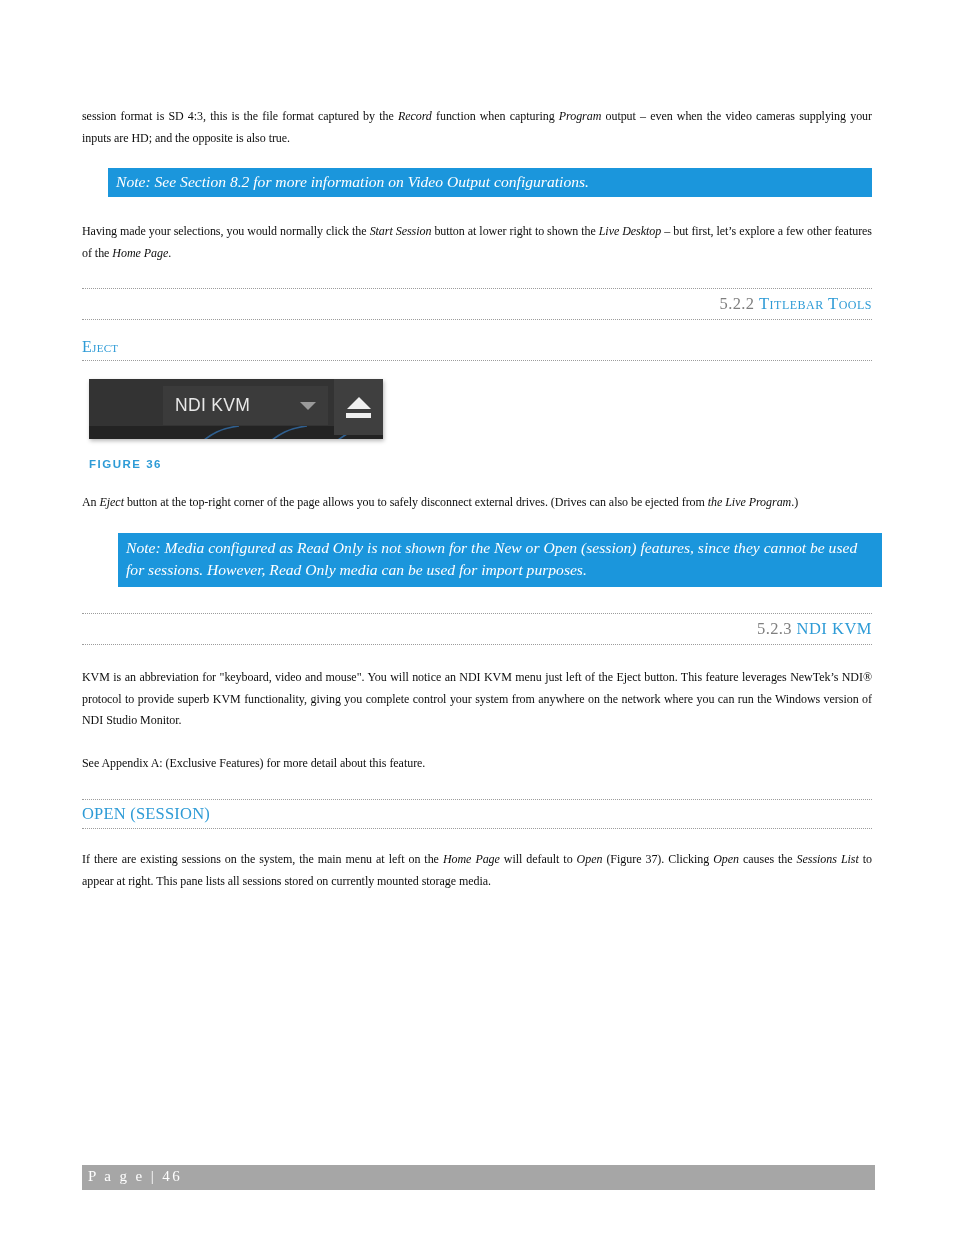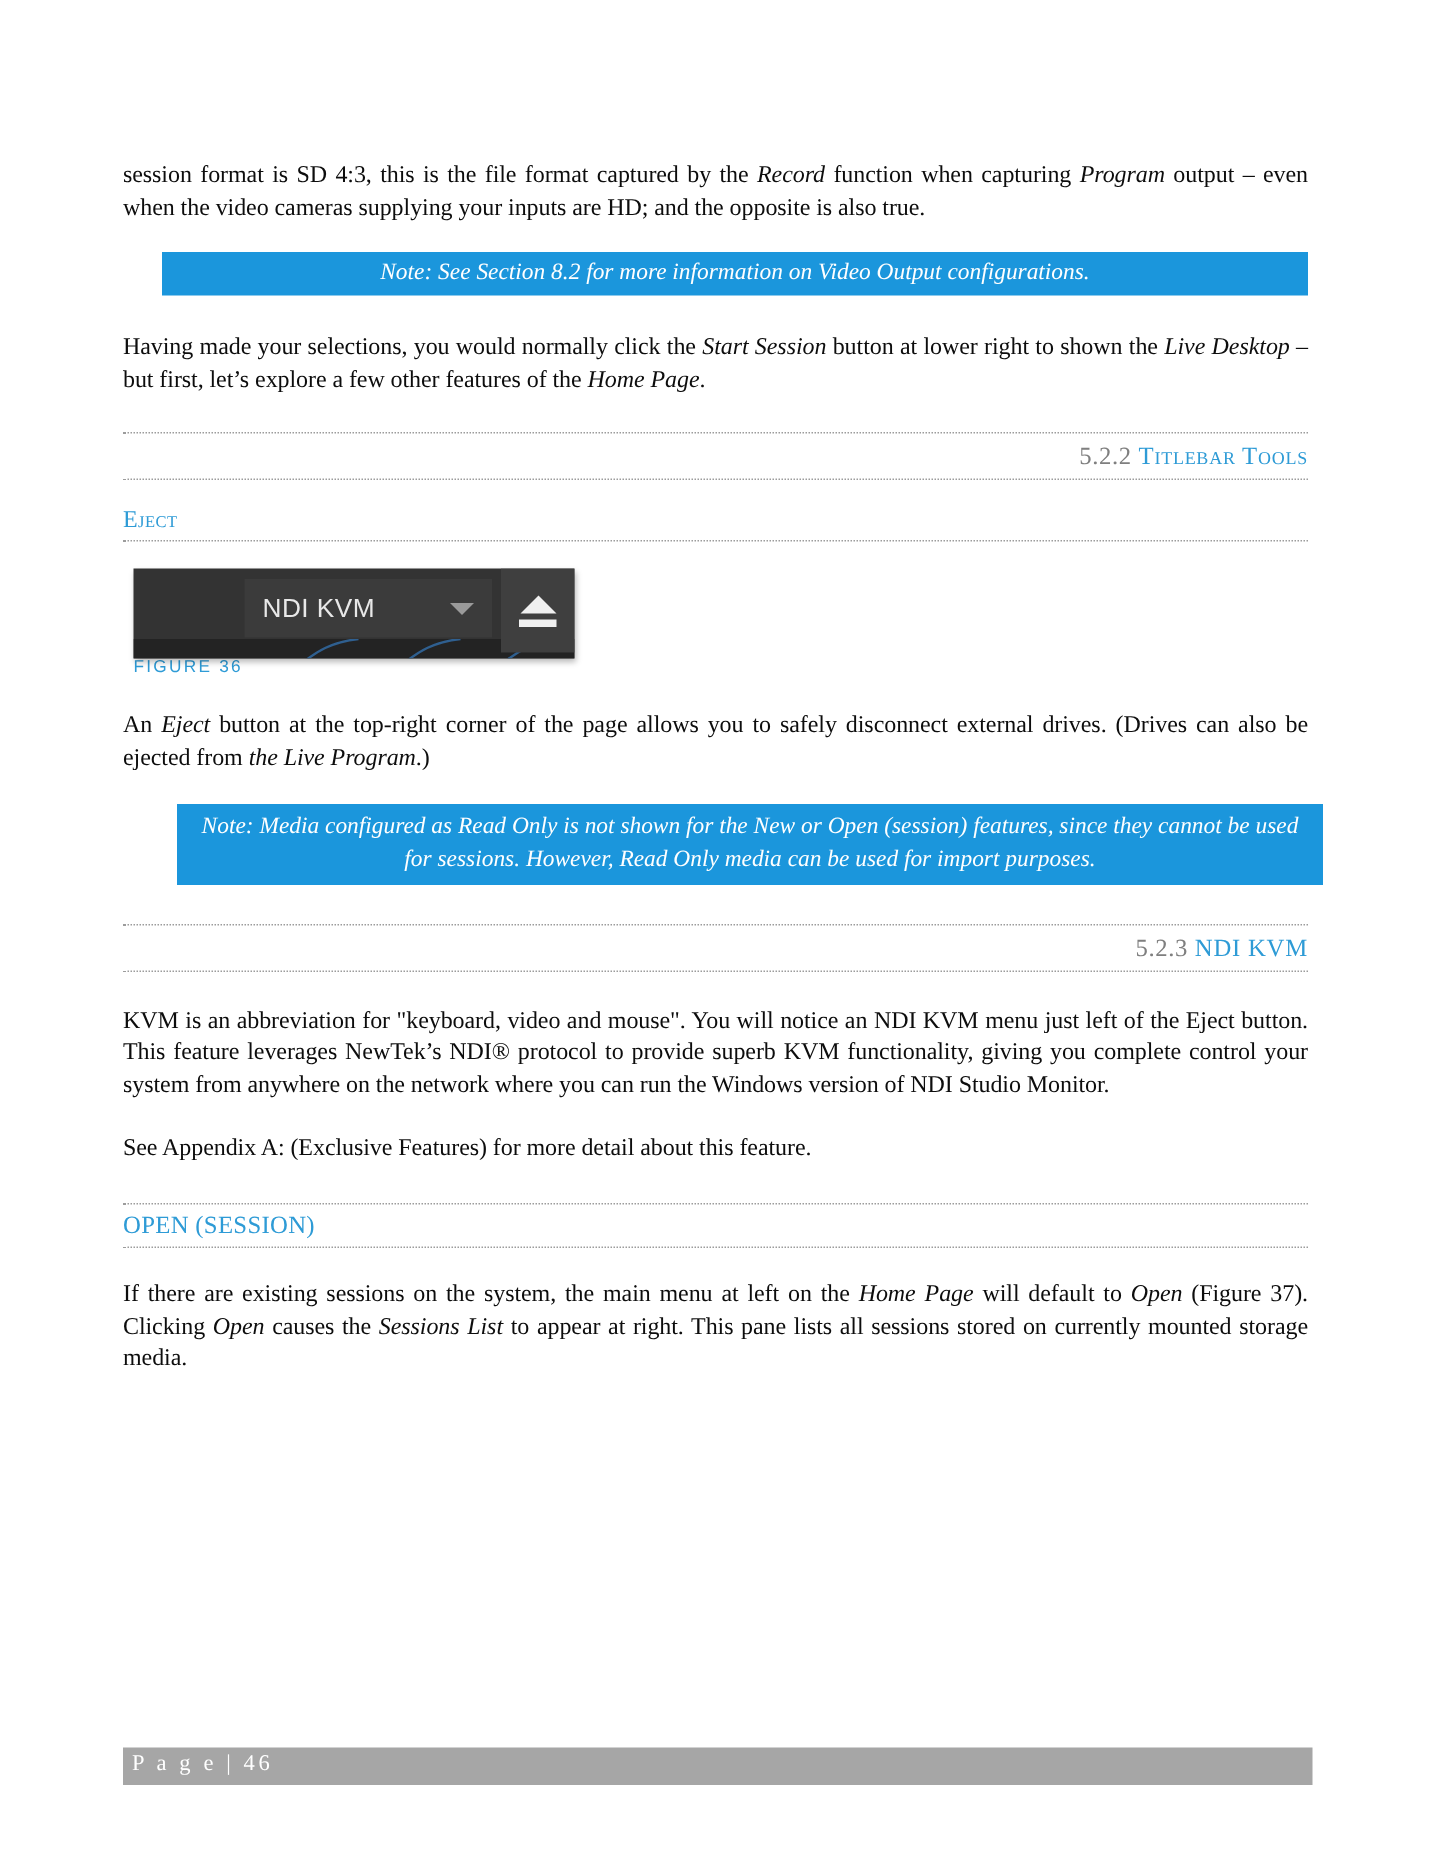--- a/index.html
+++ b/index.html
@@ -25,21 +25,21 @@
 
   .content {
     position: absolute;
     left: 82px;
     top: 106px;
     width: 790px;
   }
 
   
   p.body {
-    font-size: 16px;
+    font-size: 12px;
     line-height: 21.6px;
     text-align: justify;
     text-justify: inter-word;
     margin: 0 0 0 0;
     color: #0d0d0d;
     letter-spacing: -0.05px;
   }
   .gap-after-para { height: 19px; }
   .gap-med { height: 17px; }
   .gap-large { height: 24px; }
@@ -50,21 +50,21 @@
   .note {
     background: #1b96dc;
     color: #ffffff;
     font-style: italic;
     font-size: 15.6px;
     line-height: 22px;
     padding: 3px 8px 4px 8px;
     box-sizing: border-box;
     width: 764px;
     margin-left: 26px;
-    text-align: center;
+    text-align: left;
   }
   .note.two-line { line-height: 22.5px; padding-top: 4px; padding-bottom: 5px; margin-left: 36px; }
 
   
   .sect-head {
     border-top: 1px dotted #9c9c9c;
     border-bottom: 1px dotted #9c9c9c;
     text-align: right;
     padding: 5px 0 5px 0;
     font-size: 16.5px;
@@ -175,25 +175,26 @@
     border-right: 12px solid transparent;
     border-bottom: 12px solid #f0f0f0;
   }
   .eject-bar {
     margin-top: 4px;
     width: 25px;
     height: 5px;
     background: #f0f0f0;
   }
   .fig-caption {
+    margin-top: 19px;
     color: #2e9bd6;
     font-family: "Liberation Sans", sans-serif;
     font-size: 11.5px;
     letter-spacing: 1.5px;
-    font-weight: 400;
+    font-weight: 700;
   }
 
   
   .footer-bar {
     position: absolute;
     left: 82px;
     top: 1165px;
     width: 793px;
     height: 25px;
     background: #a6a6a6;

